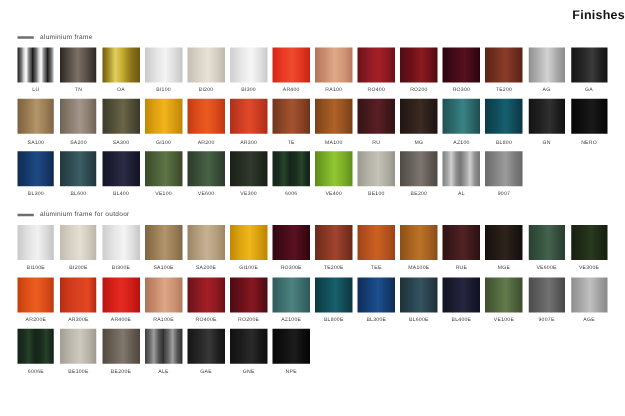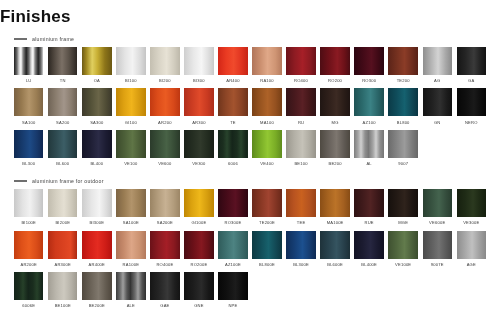--- a/index.html
+++ b/index.html
@@ -6,22 +6,22 @@
   body{
     width:500px;height:333px;
     background:#ffffff;
     font-family:"Liberation Sans","DejaVu Sans",sans-serif;
     overflow:hidden;
     color:#1a1a1a;
   }
   .page{position:relative;width:500px;height:333px;}
 
   .page-title{
-    text-align:left;
-    font-size:17px;
+    text-align:right;
+    font-size:10px;
     font-weight:bold;
     letter-spacing:.2px;
     margin:7px 0 0 0;
     color:#111;
   }
 
   .section{margin-top:9px;}
   .section-head{
     display:flex;
     align-items:center;

